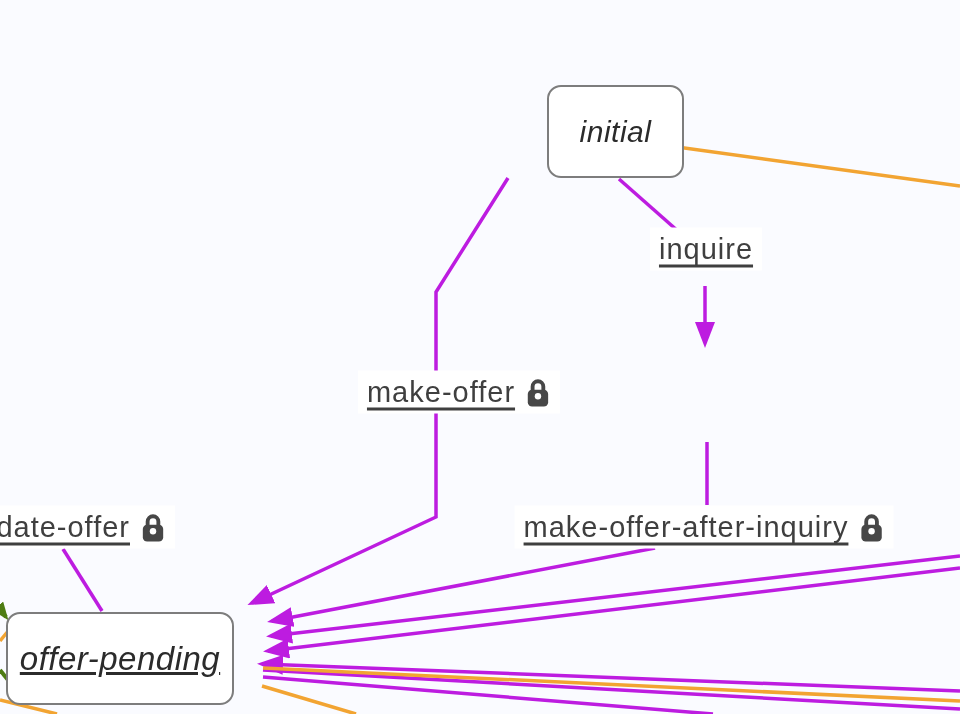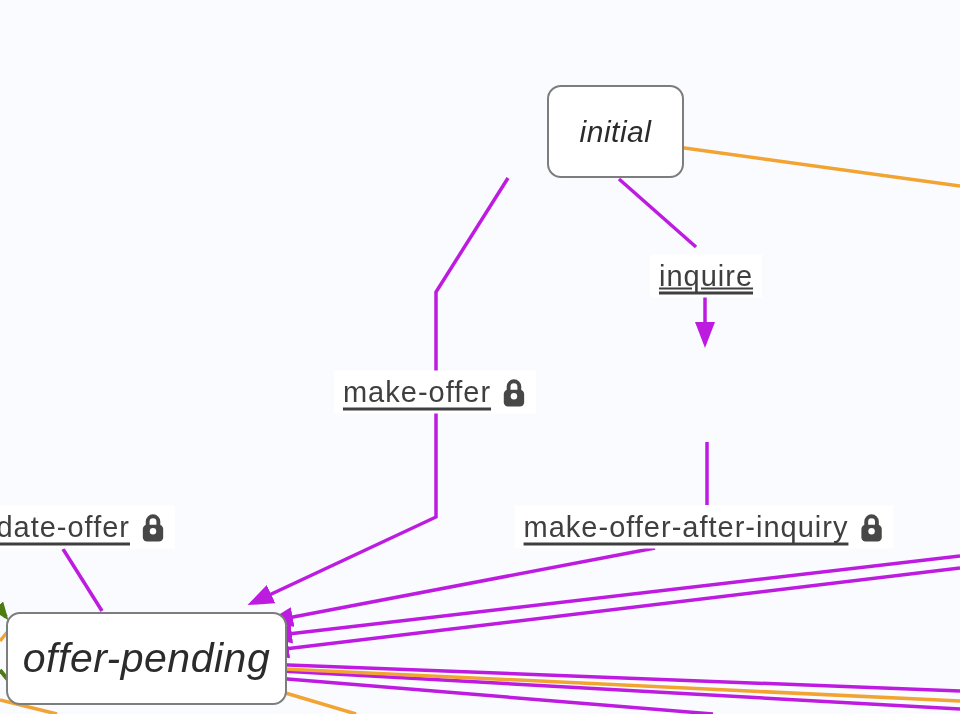--- a/index.html
+++ b/index.html
@@ -10,33 +10,33 @@
   }
   #edge-layer{position:absolute;left:0;top:0;width:960px;height:714px;}
   .node{
     position:absolute;background:#ffffff;border:2.5px solid #7d7d7d;border-radius:14px;
     display:flex;align-items:center;justify-content:center;
     font-style:italic;font-size:30px;color:#2b2b2b;letter-spacing:.5px;
     box-sizing:border-box;
   }
   #node-initial{left:503px;top:85px;width:137px;height:93px;margin-left:44px;}
   #node-inquiry{left:627px;top:348px;width:158px;height:94px;}
-  #node-offer-pending{left:6px;top:612px;width:281px;height:93px;font-size:41px;}
+  #node-offer-pending{left:6px;top:612px;width:228px;height:93px;font-size:33px;text-decoration:underline;}
   .tlabel{
     position:absolute;background:#ffffff;padding:5px 9px;
     font-size:29px;letter-spacing:1px;color:#3f3f3f;white-space:nowrap;
     display:flex;align-items:center;gap:10px;
   }
   .tlabel .txt{
     text-decoration:underline;text-decoration-thickness:2.5px;text-underline-offset:6px;
     text-decoration-color:#3f3f3f;
   }
-  #label-inquire{left:706px;top:276px;transform:translate(-50%,-50%);text-decoration:underline;}
+  #label-inquire{left:706px;top:249px;transform:translate(-50%,-50%);}
   #label-update-pending{right:678px;top:395px;transform:translateY(-50%);}
-  #label-make-offer{left:435px;top:392px;transform:translate(-50%,-50%);}
+  #label-make-offer{left:459px;top:392px;transform:translate(-50%,-50%);}
   #label-update-offer{right:785px;top:527px;transform:translateY(-50%);}
   #label-make-offer-after-inquiry{left:704px;top:527px;transform:translate(-50%,-50%);text-align:right;}
   .lock{display:inline-flex;align-items:center;}
   .lock svg{display:block;}
 </style>
 </head>
 <body>
 
 <div class="stage" style="background: rgb(250, 251, 255);">
 

